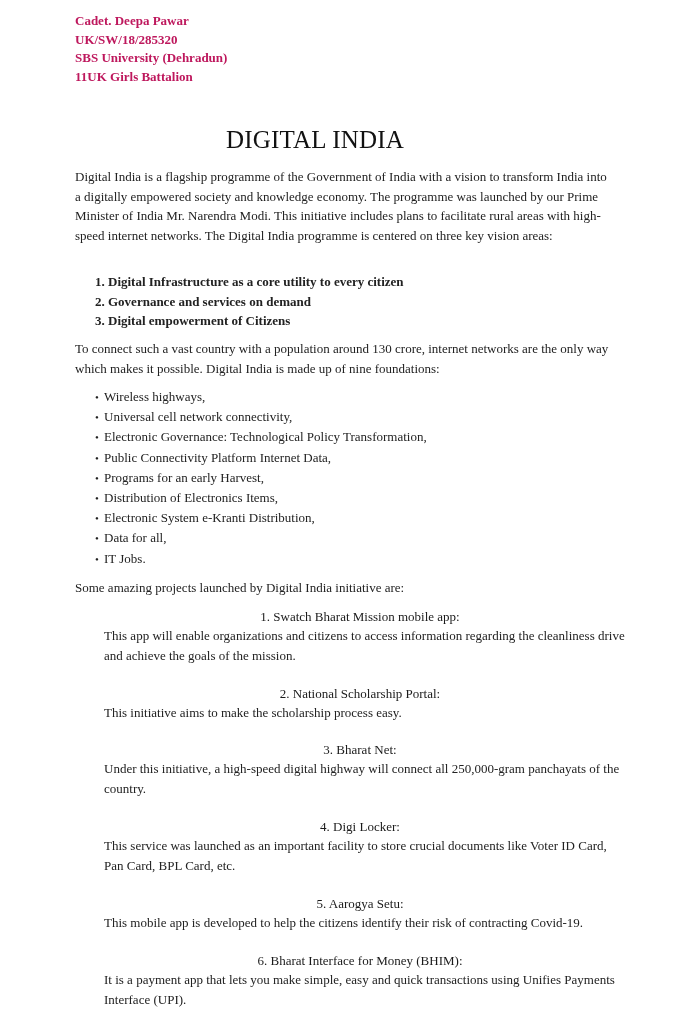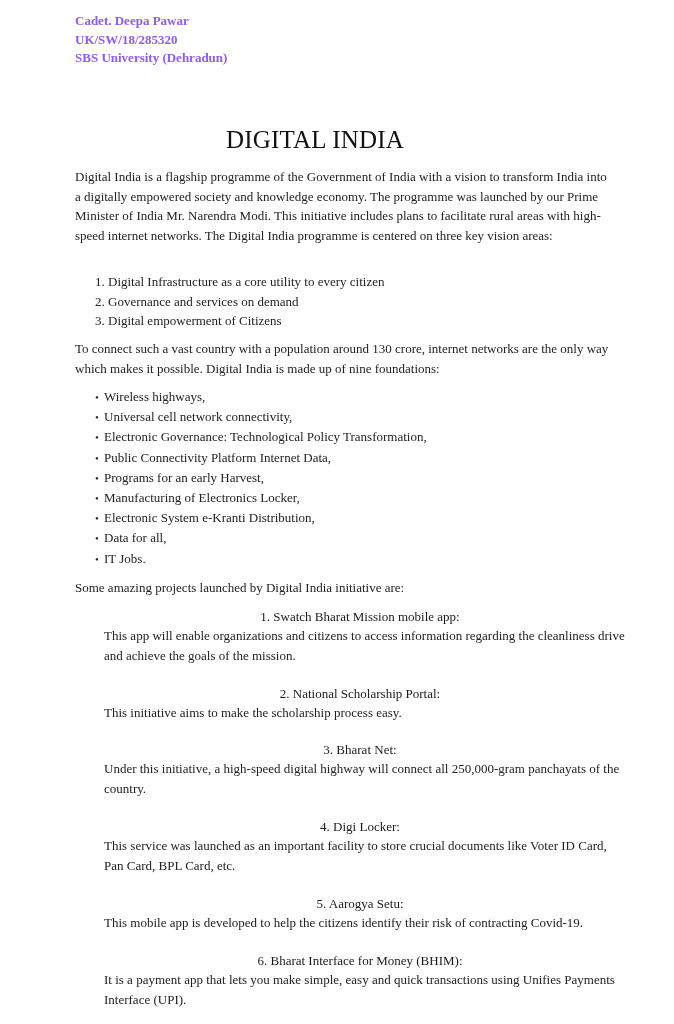--- a/index.html
+++ b/index.html
@@ -21,21 +21,21 @@
       width: 674px;
       height: 1024px;
     }
     .author-block {
       position: absolute;
       left: 75px;
       top: 12px;
       font-weight: bold;
       font-size: 13px;
       line-height: 18.5px;
-      color: #8b5cf6;
+      color: #be185d;
     }
     .author-block div { white-space: nowrap; }
     .doc-title {
       position: absolute;
       left: 0;
       width: 630px;
       top: 126px;
       text-align: center;
       font-size: 25px;
       font-weight: normal;
@@ -58,21 +58,21 @@
     .para3 { top: 578px; }
     .numlist {
       position: absolute;
       left: 95px;
       top: 272px;
       font-size: 13px;
       line-height: 19.6px;
       margin: 0; padding: 0;
       list-style: none;
     }
-    .numlist li { white-space: nowrap; }
+    .numlist li { white-space: nowrap; font-weight: bold; }
     .bulletlist {
       position: absolute;
       left: 95px;
       top: 387px;
       font-size: 13px;
       line-height: 20.2px;
       margin: 0; padding: 0;
       list-style: none;
     }
     .bulletlist li { white-space: nowrap; display: flex; align-items: baseline; }
@@ -108,20 +108,21 @@
   </style>
 </head>
 <body>
 
 <div class="page">
 
   <div class="author-block">
     <div>Cadet. Deepa Pawar</div>
     <div>UK/SW/18/285320</div>
     <div>SBS University (Dehradun)</div>
+    <div>11UK Girls Battalion</div>
   </div>
 
   <h1 class="doc-title">DIGITAL INDIA</h1>
 
   <p class="body-text intro">Digital India is a flagship programme of the Government of India with a vision to transform India into a digitally empowered society and knowledge economy. The programme was launched by our Prime Minister of India Mr. Narendra Modi. This initiative includes plans to facilitate rural areas with high-speed internet networks. The Digital India programme is centered on three key vision areas:</p>
 
   <ol class="numlist">
     <li><span>1.</span> <span>Digital Infrastructure as a core utility to every citizen</span></li>
     <li><span>2.</span> <span>Governance and services on demand</span></li>
     <li><span>3.</span> <span>Digital empowerment of Citizens</span></li>
@@ -145,21 +146,21 @@
     <li>
         <span class="bullet">•</span>
         <span>Public Connectivity Platform Internet Data,</span>
       </li>
     <li>
         <span class="bullet">•</span>
         <span>Programs for an early Harvest,</span>
       </li>
     <li>
         <span class="bullet">•</span>
-        <span>Manufacturing of Electronics Locker,</span>
+        <span>Distribution of Electronics Items,</span>
       </li>
     <li>
         <span class="bullet">•</span>
         <span>Electronic System e-Kranti Distribution,</span>
       </li>
     <li>
         <span class="bullet">•</span>
         <span>Data for all,</span>
       </li>
     <li>

